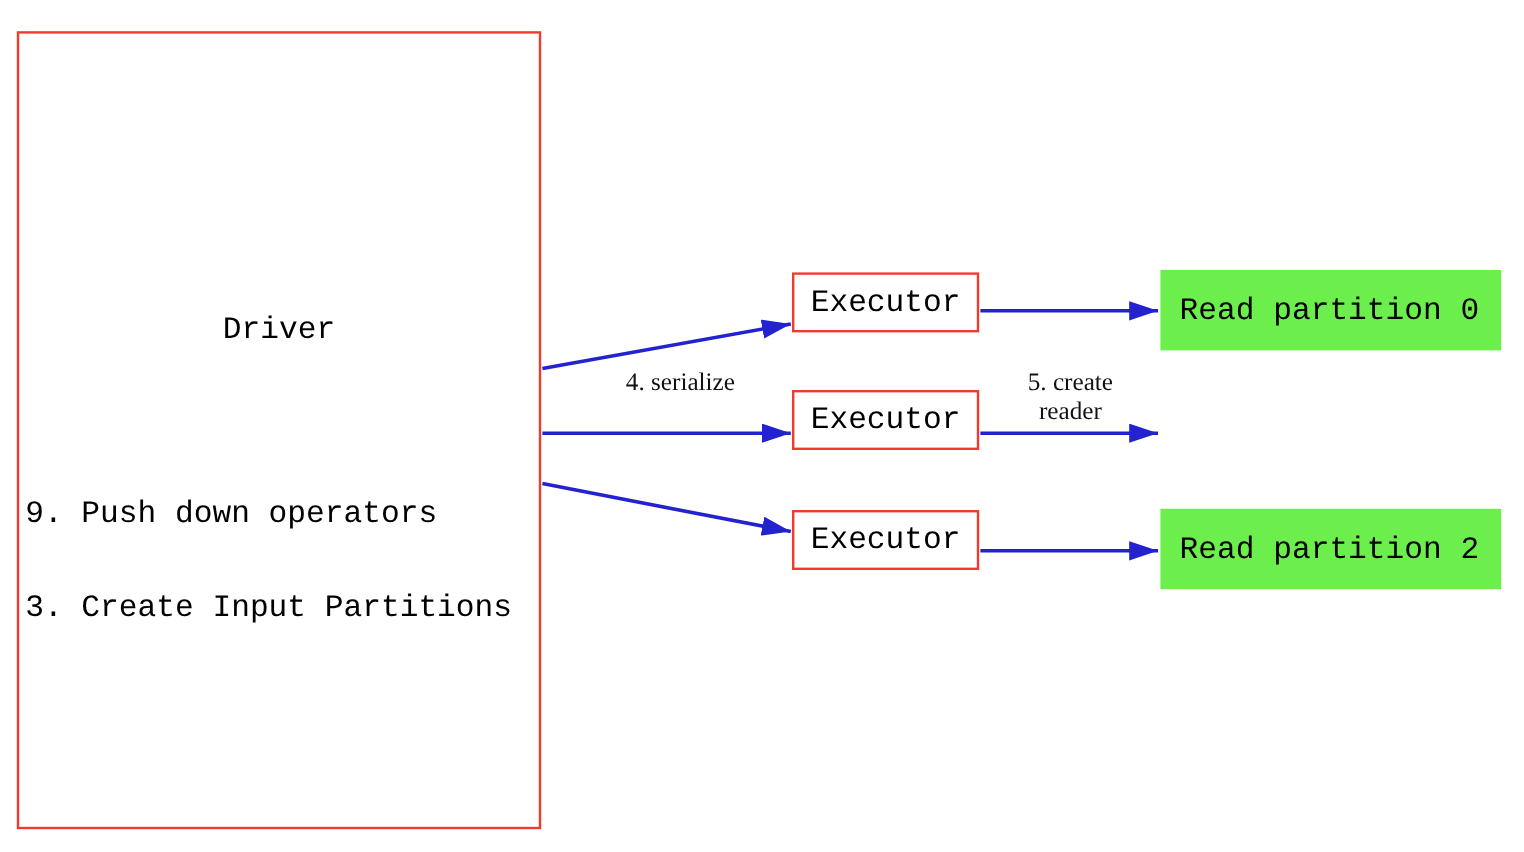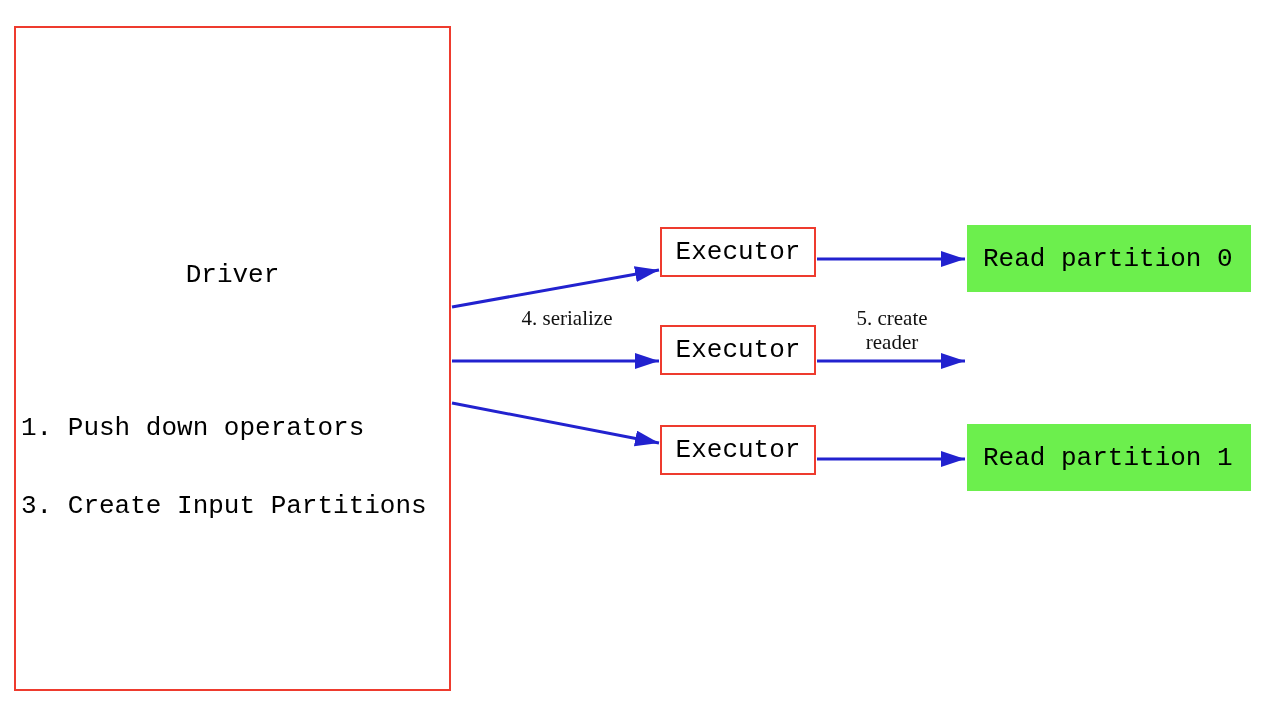--- a/index.html
+++ b/index.html
@@ -117,40 +117,40 @@
     <line x1="452" y1="361" x2="659" y2="361" marker-end="url(#ah)"></line>
     <line x1="452" y1="403" x2="659" y2="443" marker-end="url(#ah)"></line>
     <line x1="817" y1="259" x2="965" y2="259" marker-end="url(#ah)"></line>
     <line x1="817" y1="361" x2="965" y2="361" marker-end="url(#ah)"></line>
     <line x1="817" y1="459" x2="965" y2="459" marker-end="url(#ah)"></line>
   </svg>
 
   <div class="driver-box">
     <div class="driver-title mono">Driver</div>
     <div class="driver-steps mono">
-      <div>1. Push down operators</div>
+      <div>9. Push down operators</div>
       <div>3. Create Input Partitions</div>
     </div>
   </div>
 
   <div class="executor-box executor-1">
     <span class="mono">Executor</span>
   </div>
   <div class="executor-box executor-2">
     <span class="mono">Executor</span>
   </div>
   <div class="executor-box executor-3">
     <span class="mono">Executor</span>
   </div>
 
   <div class="partition-box partition-0">
     <span class="mono">Read partition 0</span>
   </div>
   <div class="partition-box partition-2">
-    <span class="mono">Read partition 1</span>
+    <span class="mono">Read partition 2</span>
   </div>
 
   <div class="edge-label edge-label-serialize serif">
     <div>4. serialize</div>
   </div>
   <div class="edge-label edge-label-reader serif">
     <div>5. create</div>
     <div>reader</div>
   </div>
 

